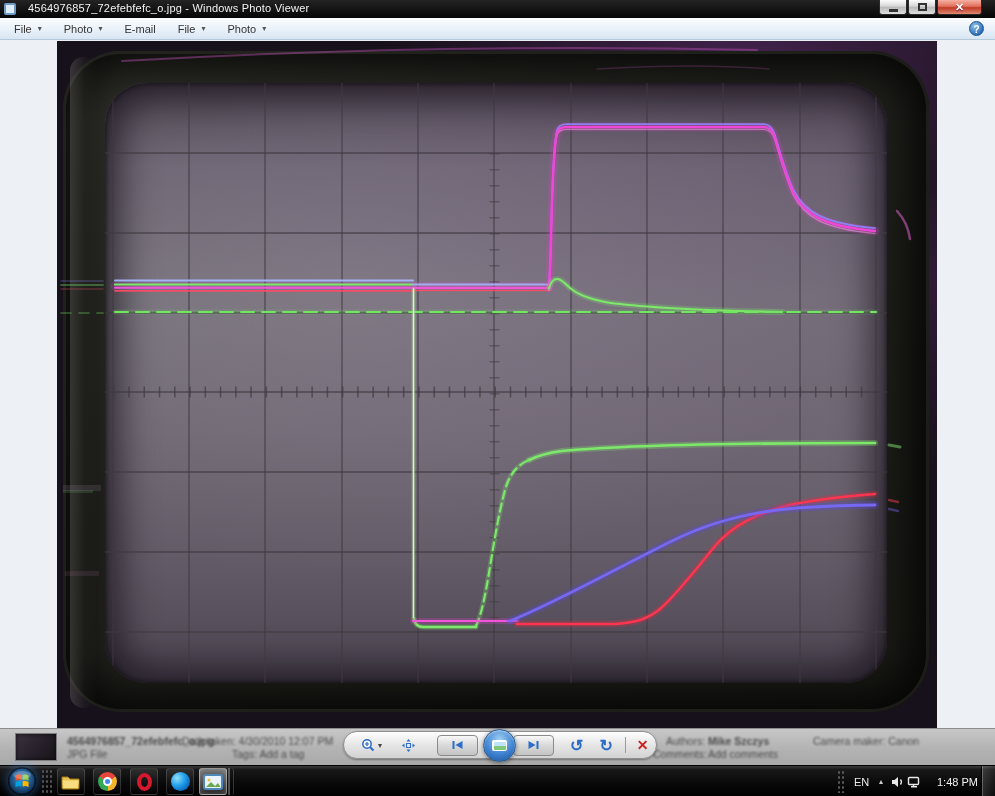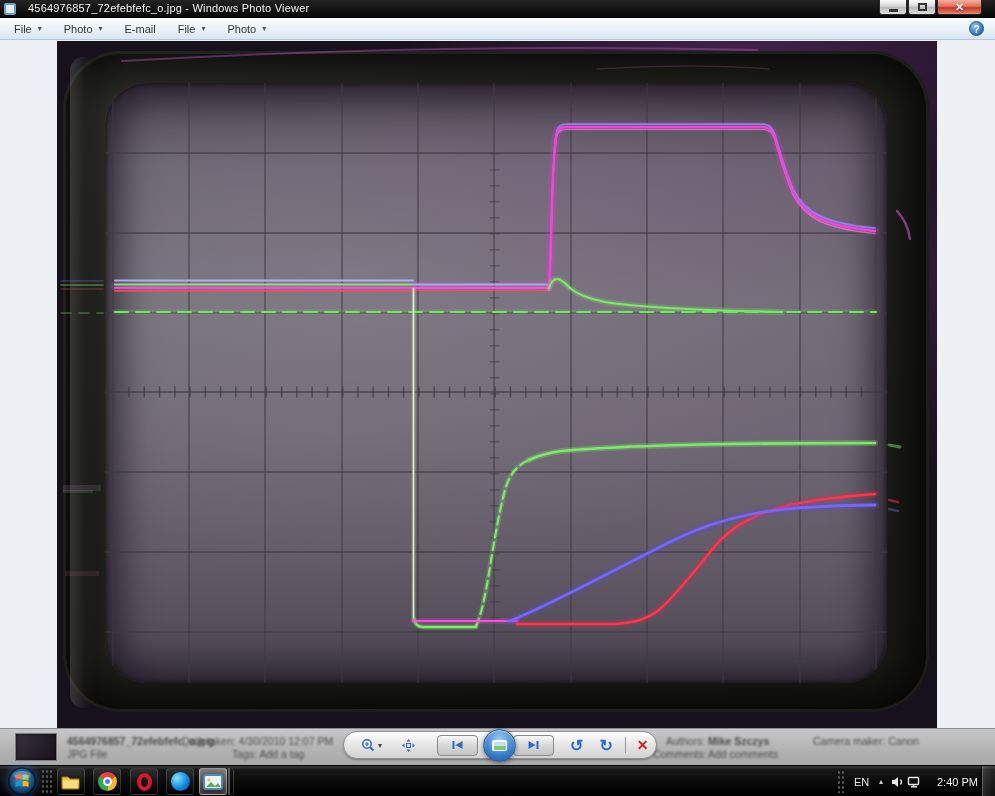--- a/index.html
+++ b/index.html
@@ -395,17 +395,17 @@
           <path d="M1,4 h2.5 l3.5,-3 v10 l-3.5,-3 h-2.5 z" fill="#e8e8e8"></path>
           <path d="M9.5,3.5 a4,4 0 0 1 0,5" stroke="#e8e8e8" fill="none" stroke-width="1.3"></path>
         </svg>
       </div>
       <div class="tray-item t-net">
         <svg width="14" height="12">
           <rect x="1.5" y="1.5" width="10" height="7" rx="1" fill="none" stroke="#e8e8e8" stroke-width="1.4"></rect>
           <path d="M4,10.8 h6 M6.5,8.5 v2.3" stroke="#e8e8e8" stroke-width="1.4"></path>
         </svg>
       </div>
-      <div class="tray-item t-clock">2:40 PM</div>
+      <div class="tray-item t-clock">1:48 PM</div>
       <div class="show-desktop"></div>
     </div>
   </div>
 </div>
 
 </body></html>

